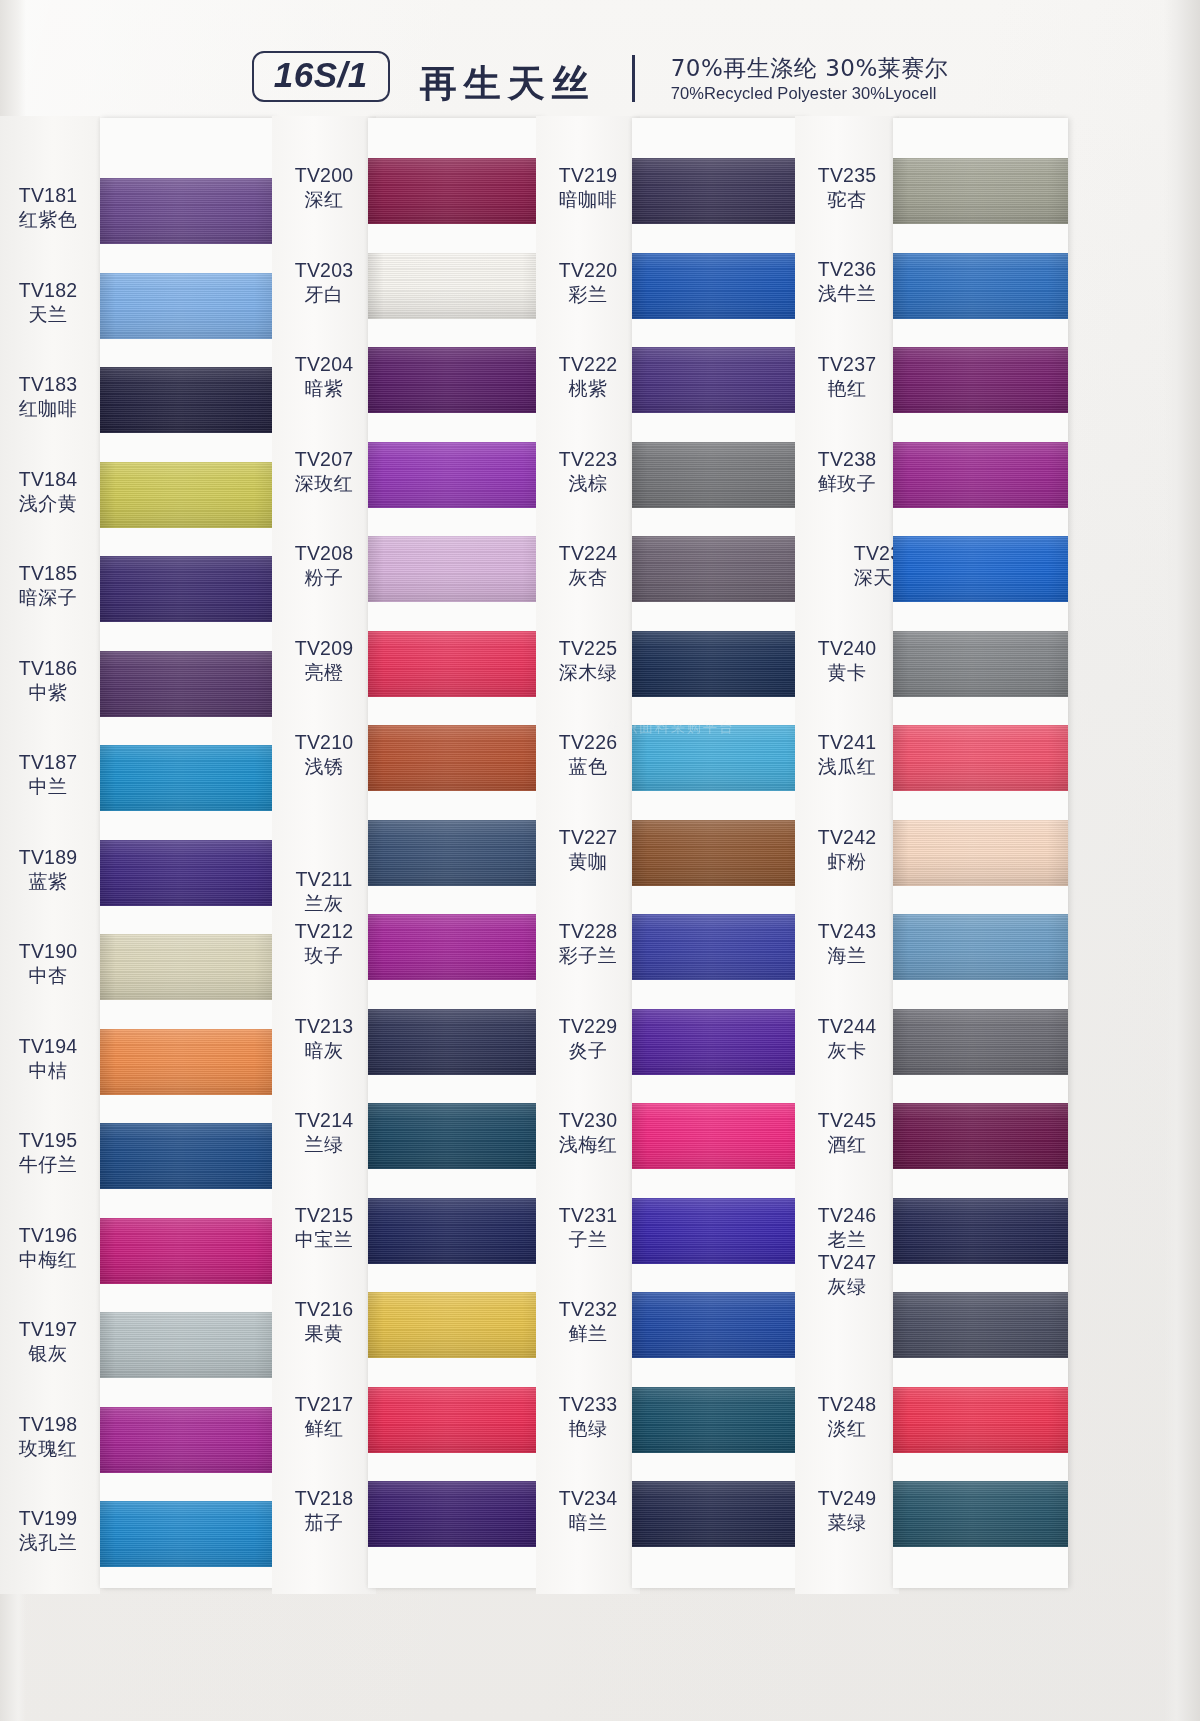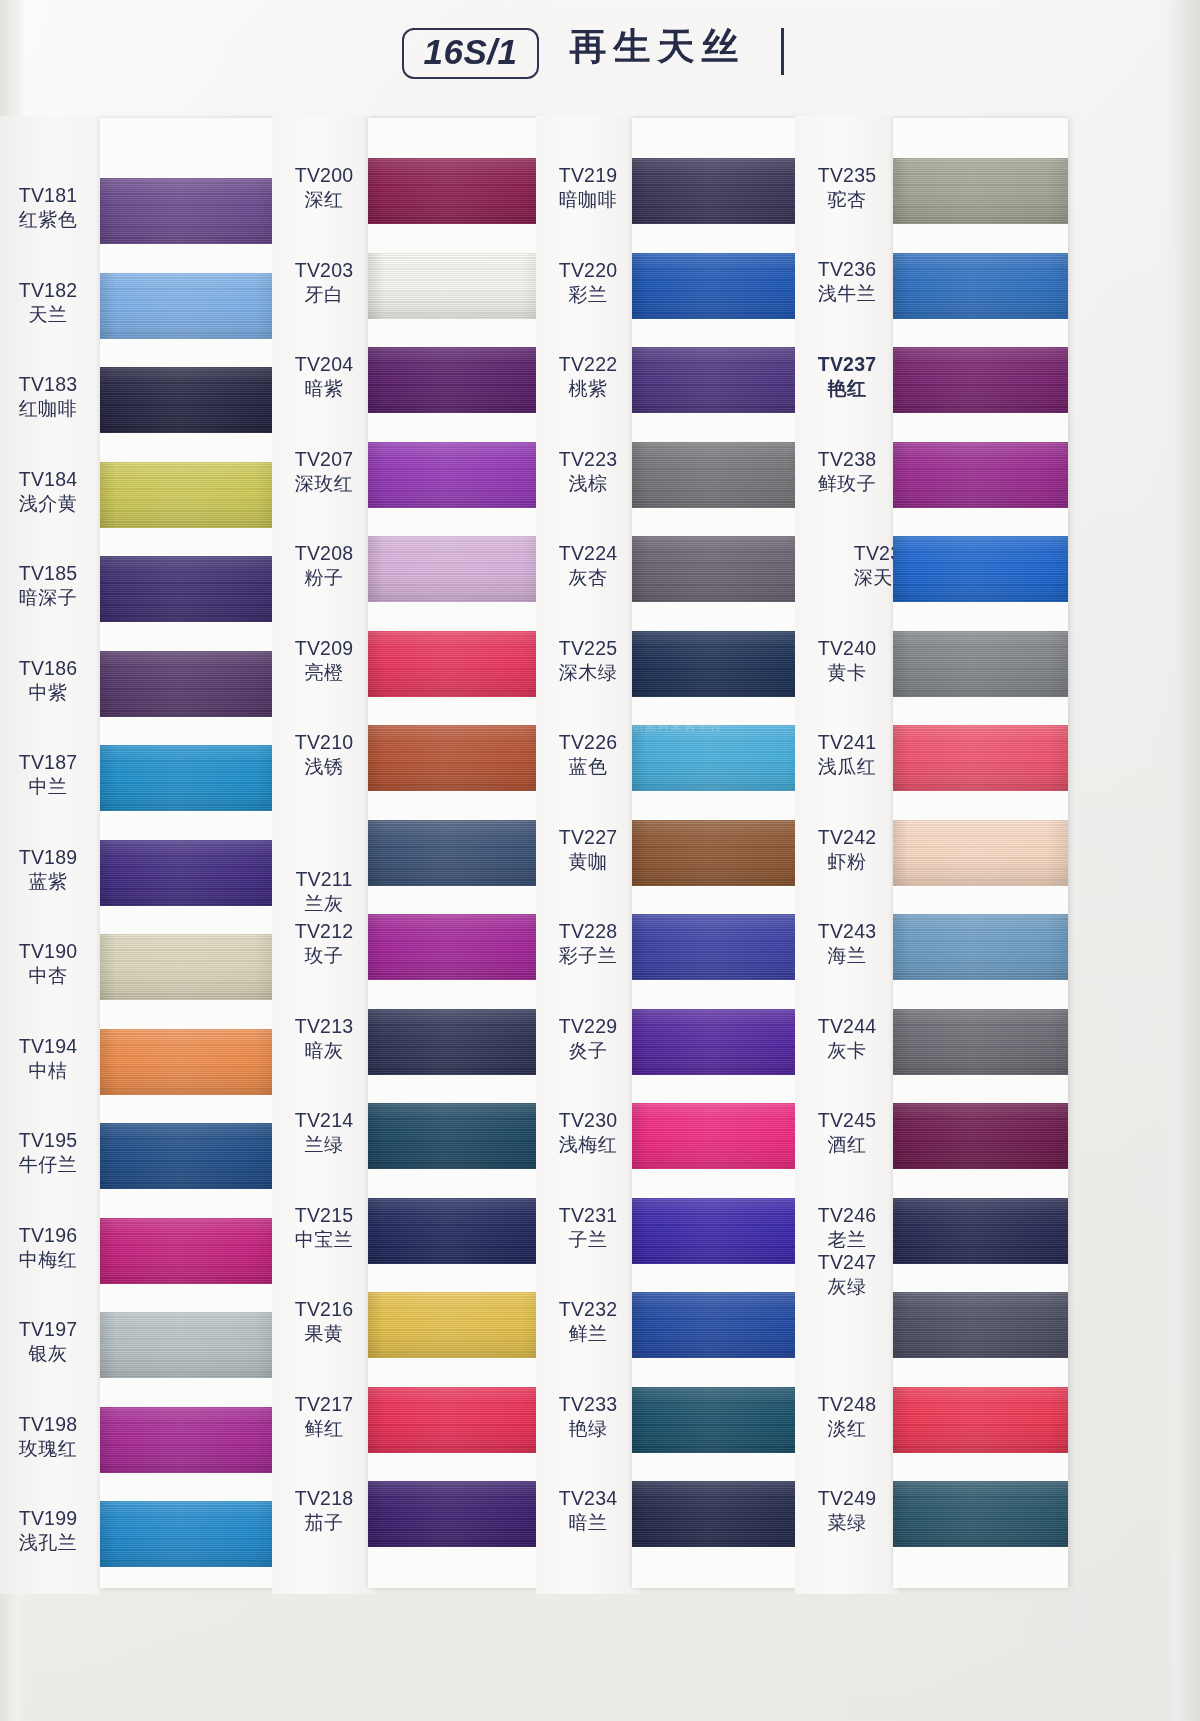--- a/index.html
+++ b/index.html
@@ -32,21 +32,21 @@
     background: linear-gradient(270deg, #dedcd9 0%, #eeedeb 65%, rgba(255,255,255,0) 100%);
     pointer-events: none;
   }
 
   
   .header {
     position: absolute;
     top: 28px; left: 0; right: 0;
     height: 74px;
     display: flex;
-    align-items: flex-start;
+    align-items: flex-end;
     justify-content: center;
     gap: 22px;
   }
   .count-badge {
     border: 2.5px solid #2d3350;
     border-radius: 12px;
     padding: 4px 20px 6px 20px;
     font-size: 35px;
     font-weight: 700;
     font-style: italic;
@@ -202,38 +202,42 @@
   .watermark .wm-main {
     font-size: 36px;
     font-weight: 700;
     font-style: italic;
     color: #ffffff;
     letter-spacing: 1px;
     text-shadow: 0 0 2px rgba(120,120,120,0.5);
     font-family: "Liberation Sans", sans-serif;
   }
   .watermark .wm-sub {
-    font-size: 11px;
+    font-size: 14px;
     color: #f2f2f2;
     letter-spacing: 2px;
     font-family: "DejaVu Sans", sans-serif;
     margin-top: 1px;
   }
 </style>
 </head>
 <body>
 
 <div class="paper-bg"></div>
 <div class="edge-left"></div>
 <div class="edge-right"></div>
 
 <div class="header">
   <div class="count-badge">16S/1</div>
   <div class="title-cn">再生天丝</div>
   <div class="divider-bar"></div>
+  <div class="composition">
+    <div class="comp-cn">70%再生涤纶  30%莱赛尔</div>
+    <div class="comp-en">70%Recycled Polyester 30%Lyocell</div>
+  </div>
 </div>
 
 <div class="board" id="board">
     <div class="label-rail rail1">
       <div class="label" style="top: 68px;">
         <span class="code">TV181</span>
         <span class="name">红紫色</span>
       </div>
       <div class="label" style="top: 162.5px;">
         <span class="code">TV182</span>
@@ -649,21 +653,21 @@
     </div>
     <div class="label-rail rail4">
       <div class="label" style="top: 48px;">
         <span class="code">TV235</span>
         <span class="name">驼杏</span>
       </div>
       <div class="label" style="top: 142px;">
         <span class="code">TV236</span>
         <span class="name">浅牛兰</span>
       </div>
-      <div class="label" style="top: 237px; font-weight: bold;">
+      <div class="label" style="top: 237px;">
         <span class="code">TV237</span>
         <span class="name">艳红</span>
       </div>
       <div class="label" style="top: 331.5px;">
         <span class="code">TV238</span>
         <span class="name">鲜玫子</span>
       </div>
       <div class="label" style="top: 426px; margin-left: 36px;">
         <span class="code">TV239</span>
         <span class="name">深天兰</span>

